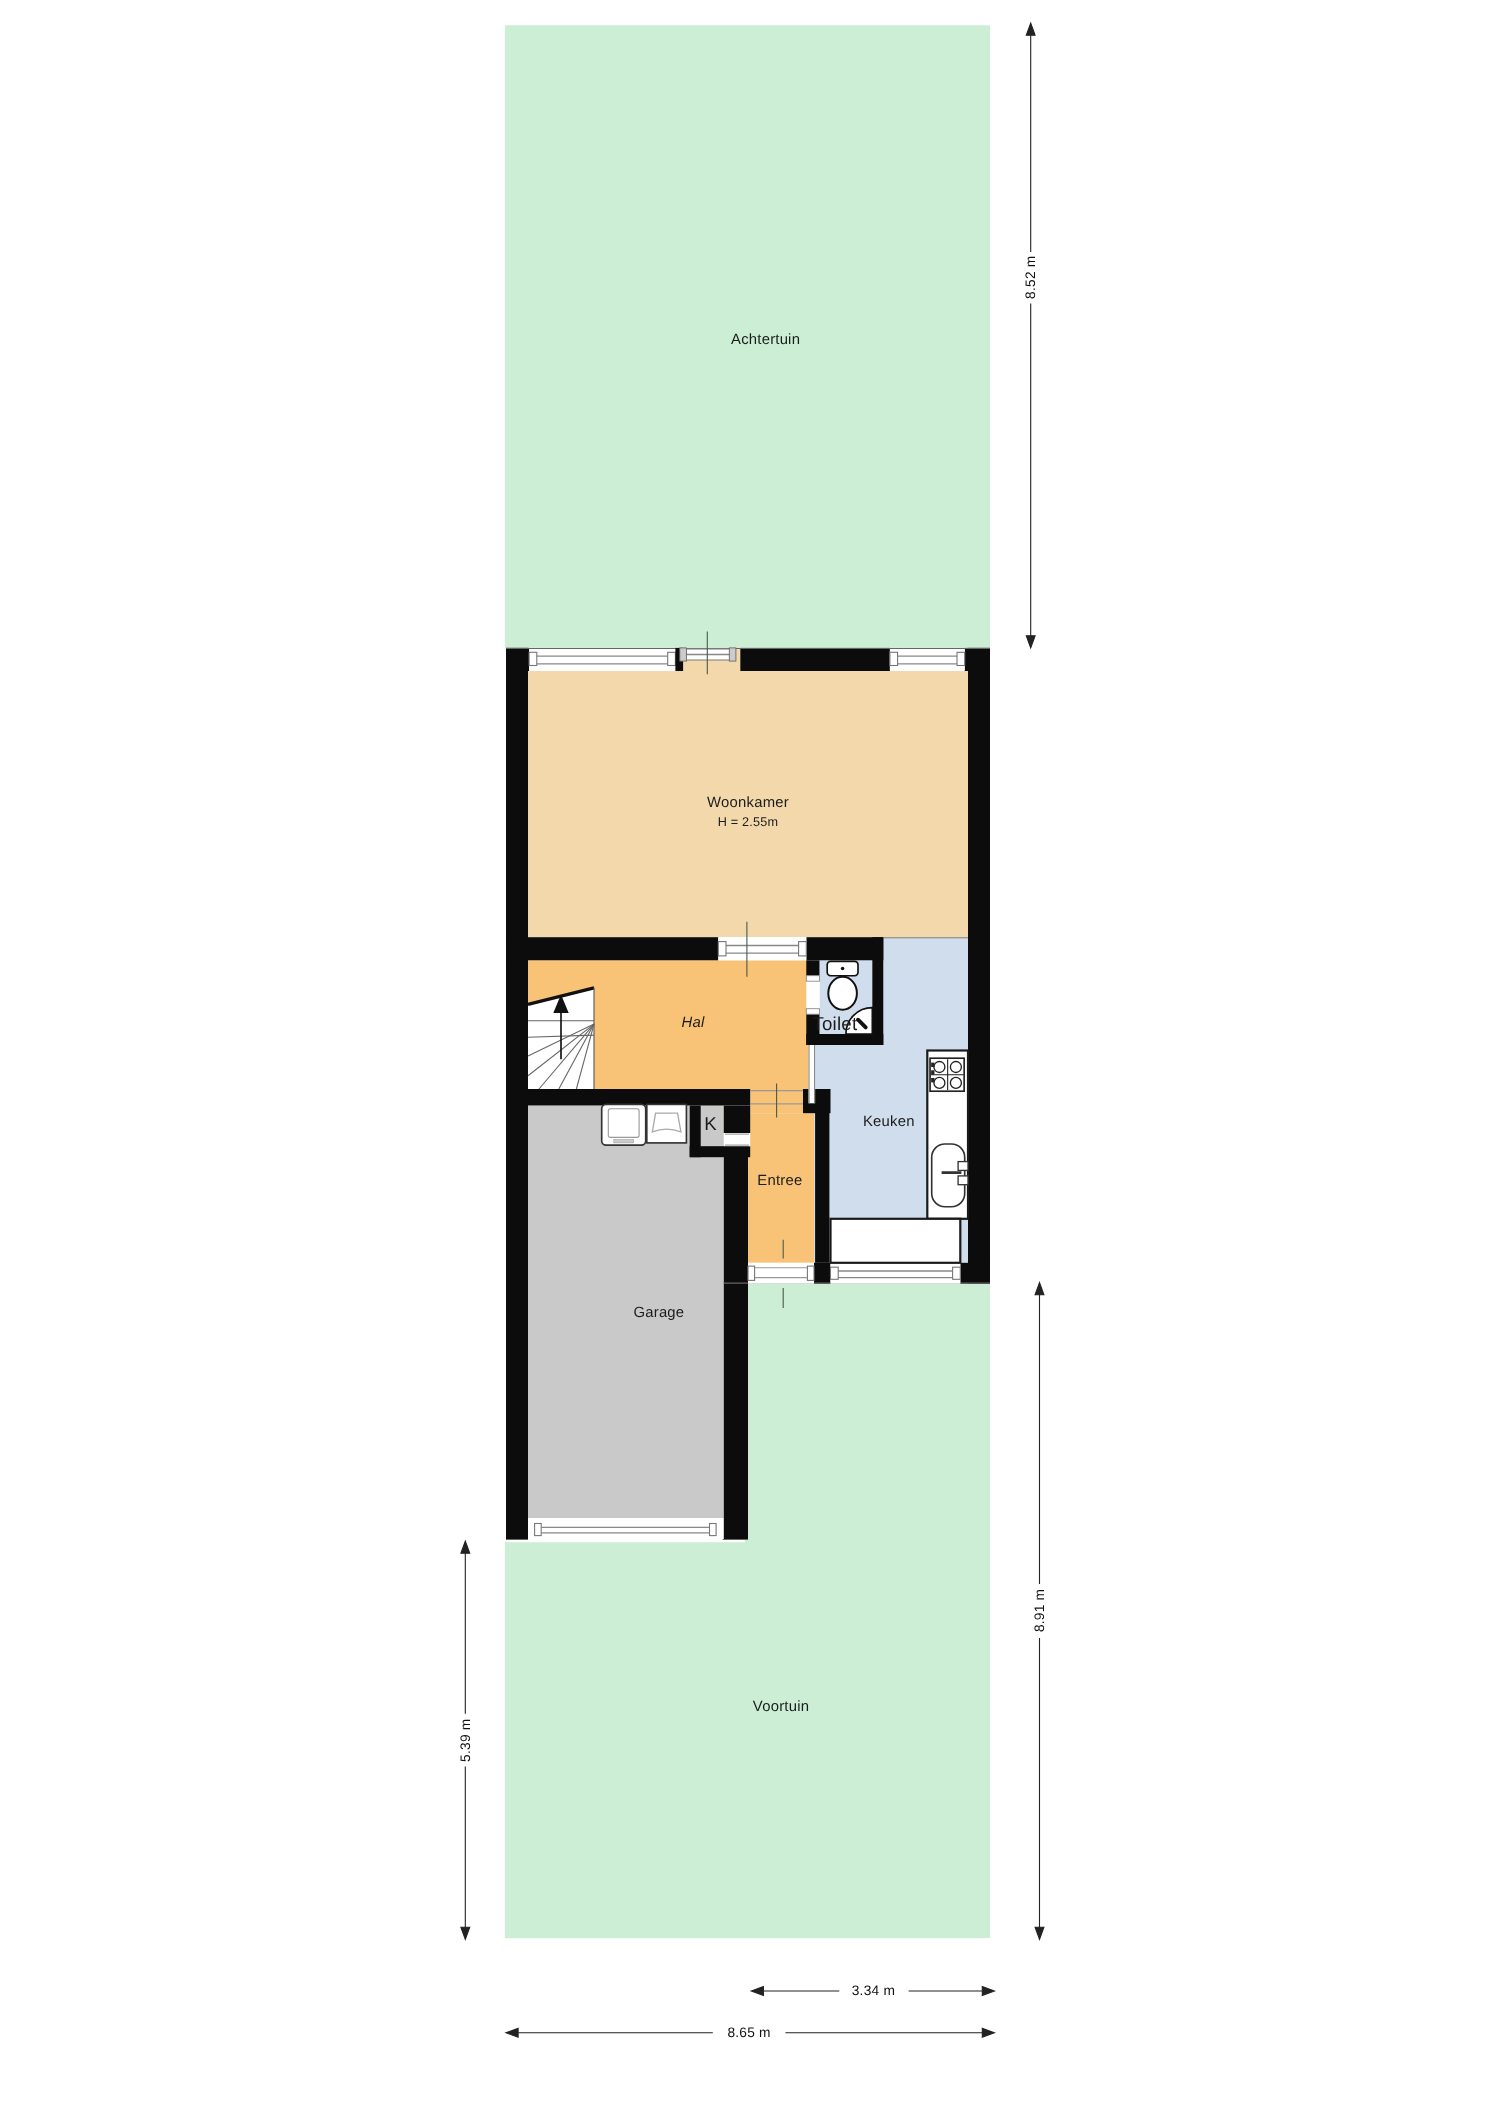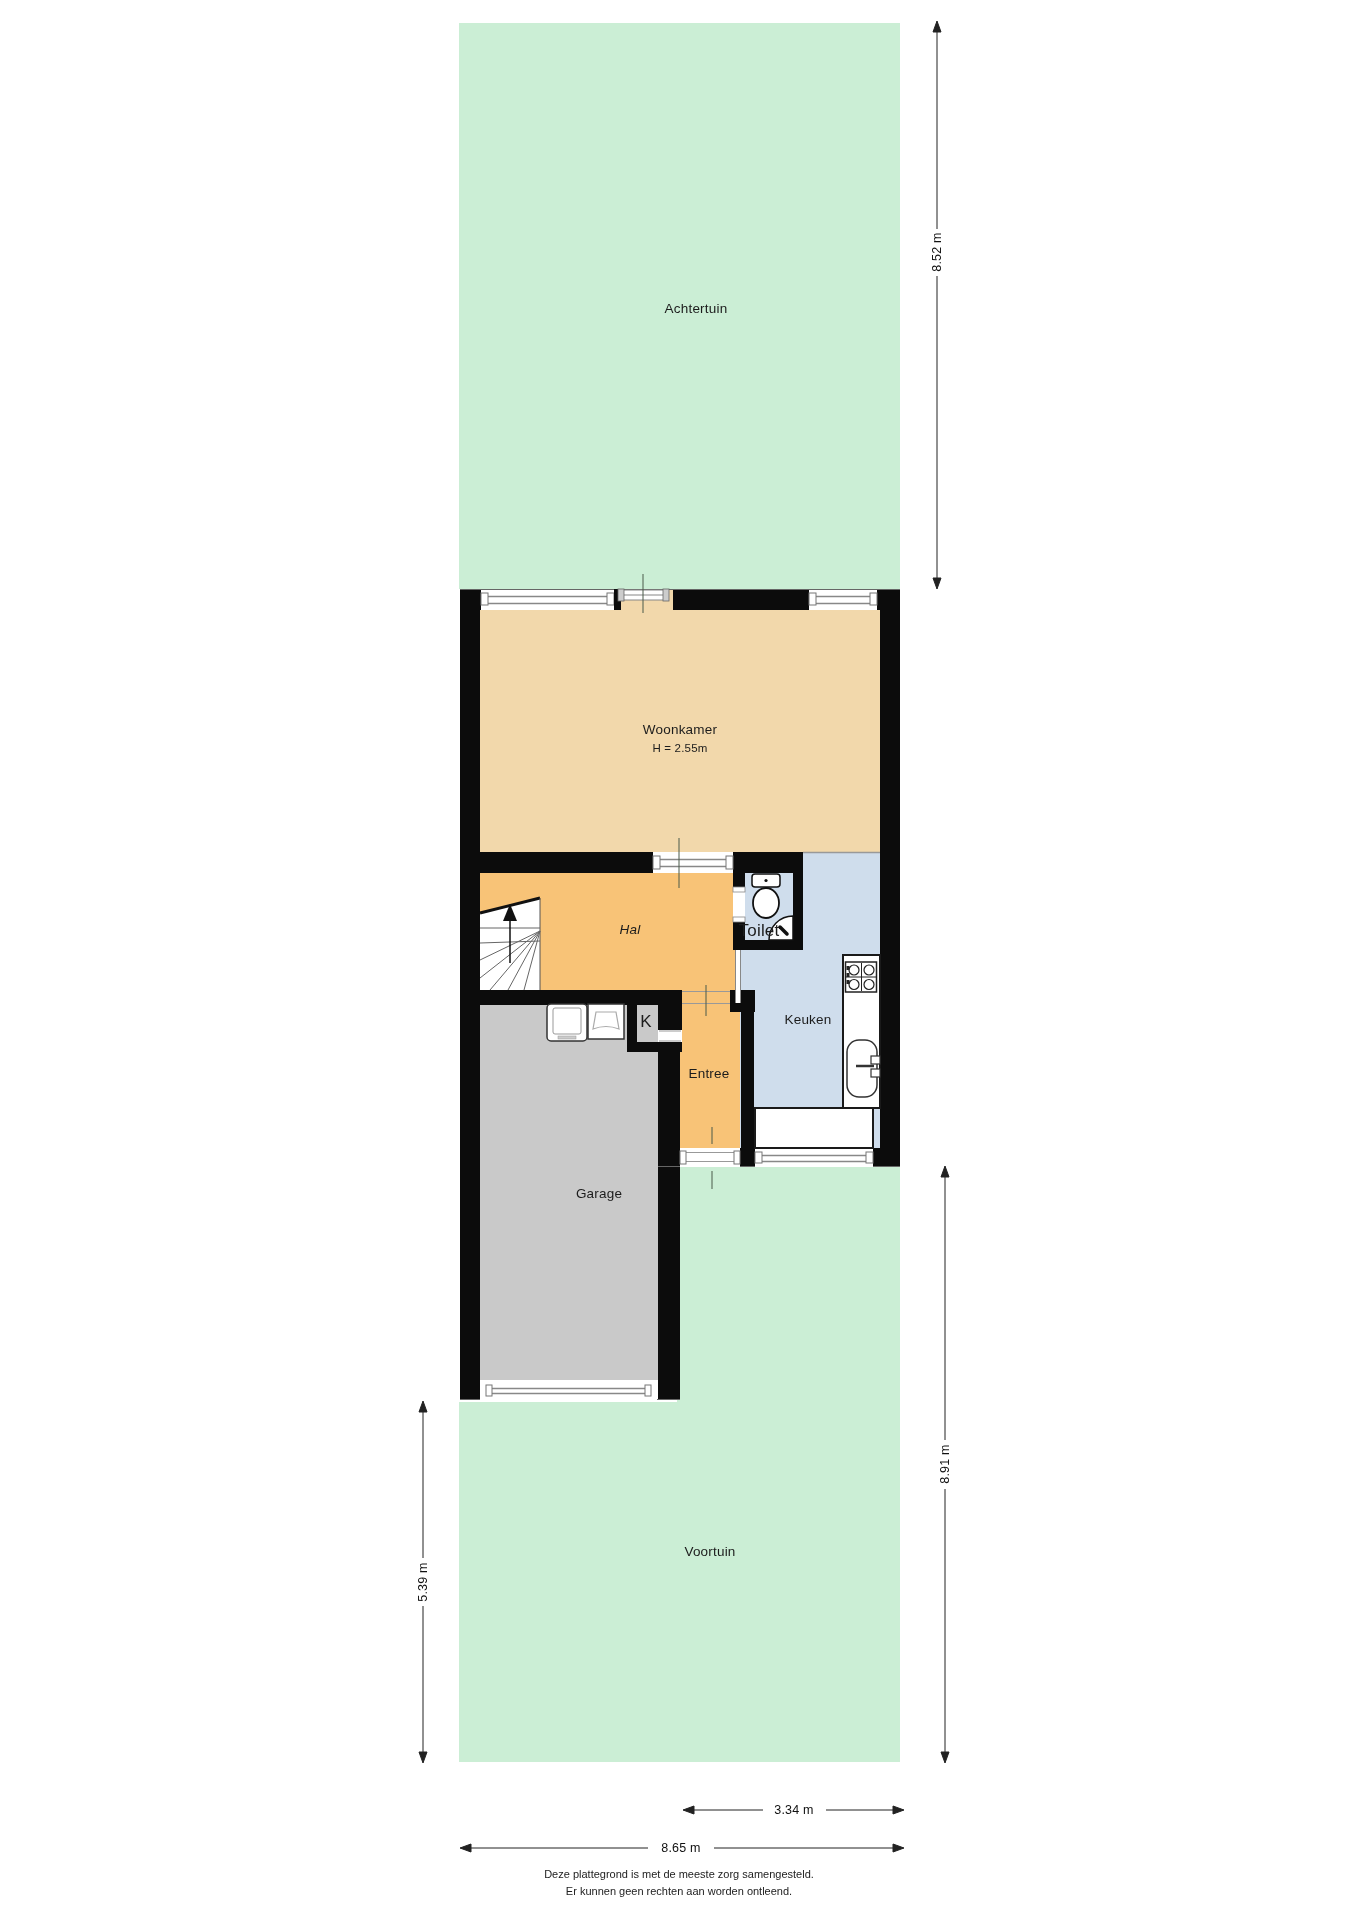--- a/index.html
+++ b/index.html
@@ -268,18 +268,14 @@
   <div class="lbl" style="left:709px;top:1073px;">Entree</div>
   <div class="lbl" style="left:599px;top:1193px;">Garage</div>
   <div class="lbl" style="left:710px;top:1551px;">Voortuin</div>
 
   <div class="lbl dim vert" style="left:937px;top:252px;">8.52 m</div>
   <div class="lbl dim vert" style="left:945px;top:1464px;">8.91 m</div>
   <div class="lbl dim vert" style="left:423px;top:1582px;">5.39 m</div>
   <div class="lbl dim" style="left:794px;top:1810px;">3.34 m</div>
   <div class="lbl dim" style="left:681px;top:1848px;">8.65 m</div>
 
-  <div class="footer">
-    <div>Deze plattegrond is met de meeste zorg samengesteld.</div>
-    <div>Er kunnen geen rechten aan worden ontleend.</div>
-  </div>
 
 </div>
 
 </body></html>

